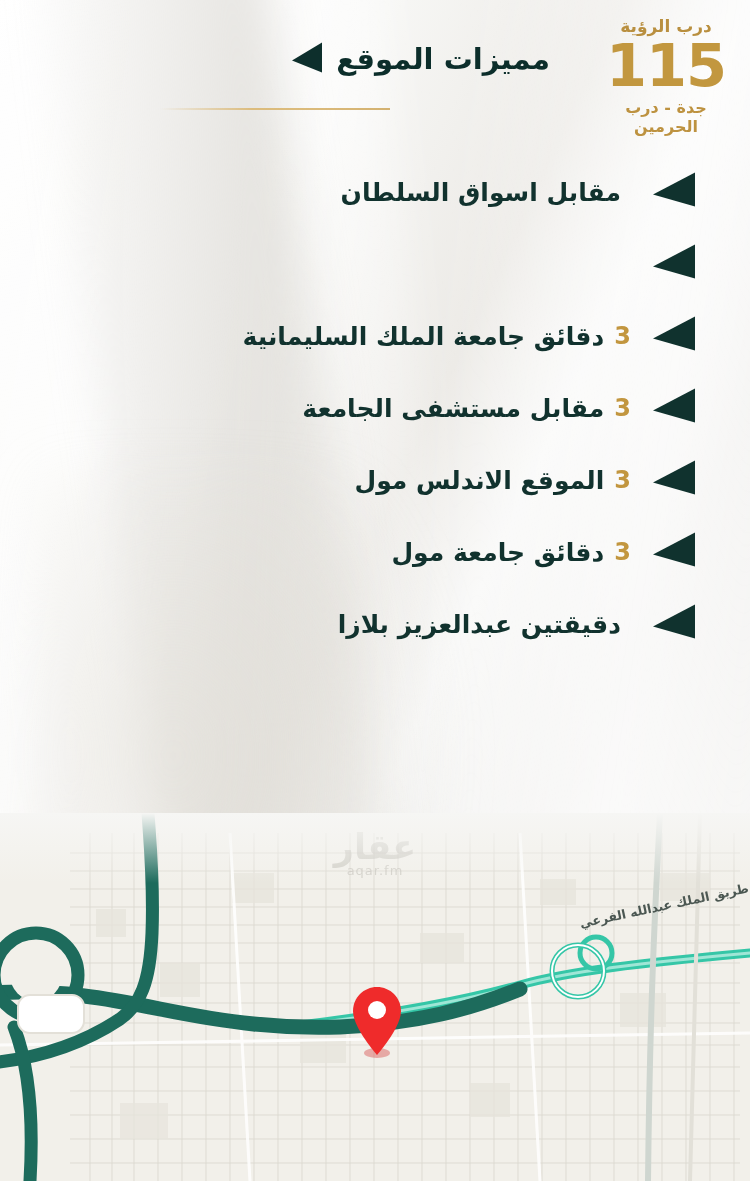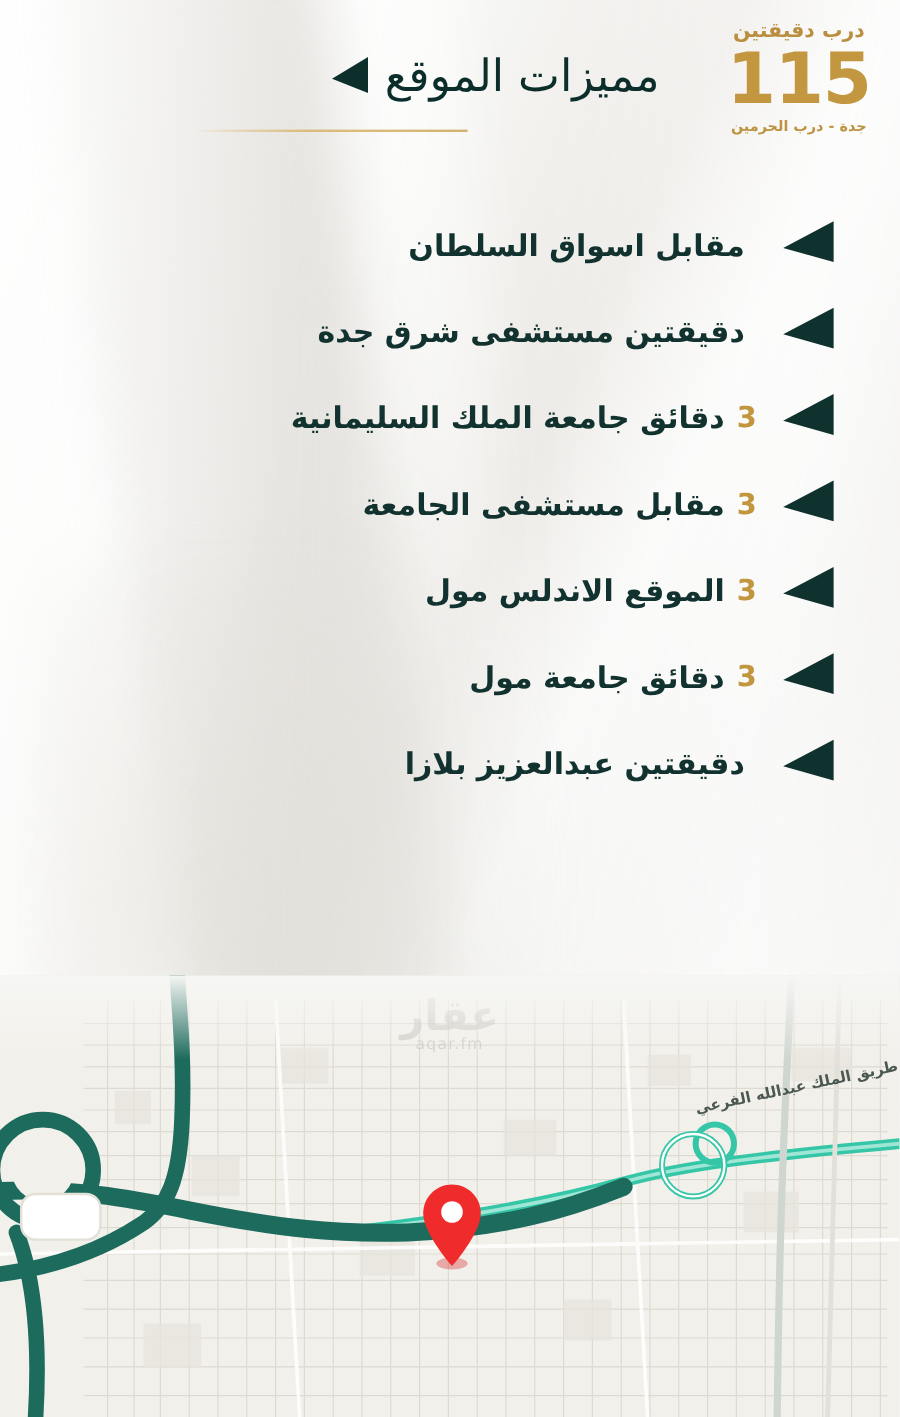--- a/index.html
+++ b/index.html
@@ -51,52 +51,52 @@
   .logo .top{
     font-size:17px;font-weight:bold;letter-spacing:.5px;
     color:#b98f3f;line-height:1;
   }
   .logo .num{
     font-size:59px;font-weight:bold;line-height:.98;
     color:#c2973f;margin-top:2px;
     letter-spacing:-1px;
   }
   .logo .sub{
-    font-size:12px;font-weight:bold;color:#bd9240;margin-top:3px;
+    font-size:16px;font-weight:bold;color:#bd9240;margin-top:3px;
   }
 
   
   .header{
     position:absolute;top:42px;left:0;right:200px;
     display:flex;align-items:center;justify-content:flex-start;
     direction:rtl;
     padding-right:0;
   }
   .header-title{
-    font-size:37px;font-weight:normal;color:#0c2e2b;
+    font-size:29px;font-weight:bold;color:#0c2e2b;
     letter-spacing:1px;
     margin-right:0;
   }
   .header-arrow{
     width:0;height:0;
     border-top:15px solid transparent;
     border-bottom:15px solid transparent;
     border-right:30px solid #0d2f2c;
     margin-right:14px;margin-left:8px;
     transform:skewY(-6deg);
   }
   .header-rule{
     position:absolute;top:108px;right:360px;width:230px;height:2px;
     background:linear-gradient(90deg,rgba(200,160,80,0) 0%,#d8ae5b 40%,#c79a44 100%);
     opacity:.75;
   }
 
   
   .features{
-    position:absolute;top:168px;right:0;left:0;
+    position:absolute;top:156px;right:0;left:0;
     direction:rtl;
   }
   .feature{
     display:flex;align-items:center;justify-content:flex-start;
     height:72px;
     padding-right:55px;
   }
   .feat-arrow{
     width:0;height:0;
     border-top:17px solid transparent;
@@ -145,21 +145,21 @@
 </head>
 <body>
 
 <div class="page">
   <div class="sheen a"></div>
   <div class="sheen b"></div>
   <div class="sheen c"></div>
   <div class="sheen d"></div>
 
   <div class="logo">
-    <div class="top">درب دقيقتين</div>
+    <div class="top">درب الرؤية</div>
     <div class="num">115</div>
     <div class="sub">جدة - درب الحرمين</div>
   </div>
 
   <div class="header">
     <div class="header-title">مميزات الموقع</div>
     <div class="header-arrow"></div>
   </div>
   <div class="header-rule"></div>
 
@@ -167,21 +167,20 @@
 
     <div class="feature">
       <div class="feat-arrow"></div>
       <div class="feat-num"></div>
       <div class="feat-text">مقابل اسواق السلطان</div>
     </div>
 
     <div class="feature">
       <div class="feat-arrow"></div>
       <div class="feat-num"></div>
-      <div class="feat-text">دقيقتين مستشفى شرق جدة</div>
     </div>
 
     <div class="feature">
       <div class="feat-arrow"></div>
       <div class="feat-num">3</div>
       <div class="feat-text">دقائق جامعة الملك السليمانية</div>
     </div>
 
     <div class="feature">
       <div class="feat-arrow"></div>

